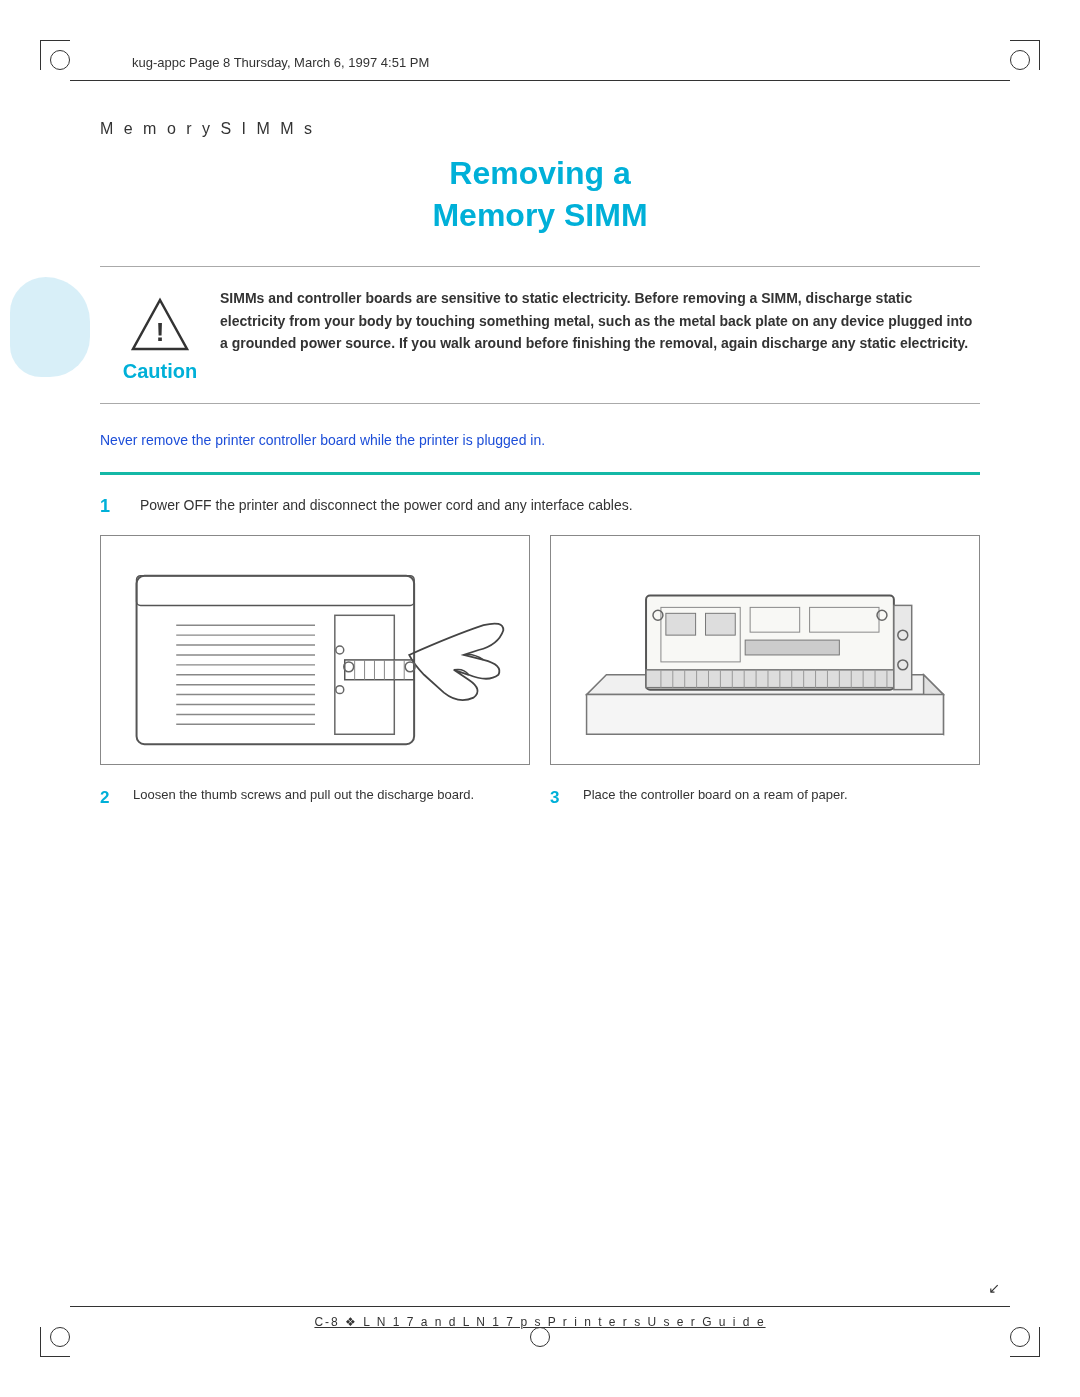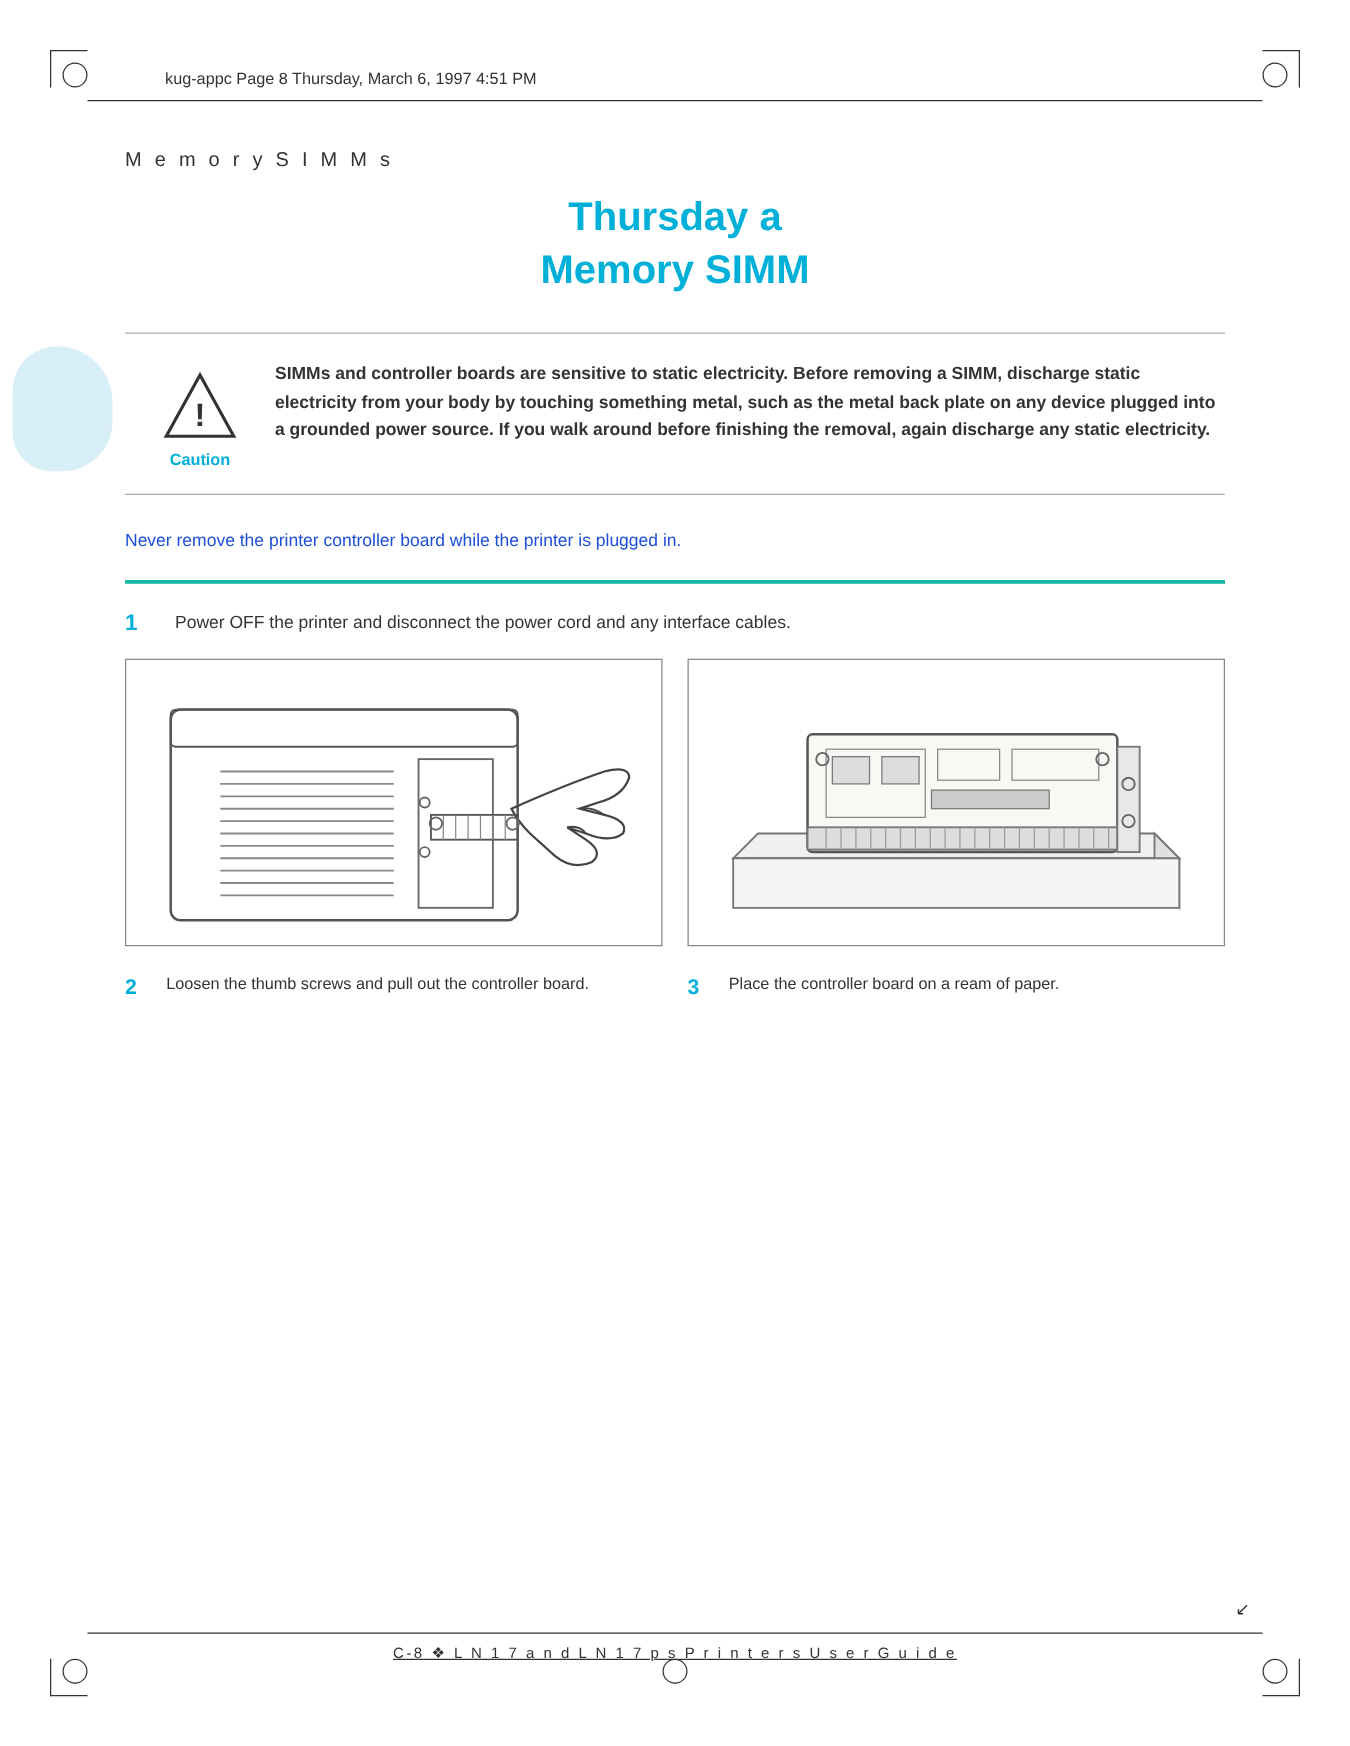--- a/index.html
+++ b/index.html
@@ -171,21 +171,21 @@
       position: relative;
       margin-bottom: 8px;
     }
 
     .caution-triangle svg {
       width: 60px;
       height: 55px;
     }
 
     .caution-label {
-      font-size: 13px;
+      font-size: 20px;
       font-family: Arial, sans-serif;
       color: #00b0d8;
       font-weight: bold;
     }
 
     .caution-text {
       flex: 1;
       font-size: 14px;
       font-family: Arial, sans-serif;
       line-height: 1.6;
@@ -297,21 +297,21 @@
 <div class="footer-rule"></div>
 <div class="footer-text">C-8  ❖   L N 1 7  a n d  L N 1 7 p s  P r i n t e r s  U s e r  G u i d e</div>
 
 <div class="corner-arrow">↙</div>
 
 <div class="content">
 
   <div class="section-label">M e m o r y   S I M M s</div>
 
   <div class="page-title">
-    <span>Thursday a</span><br>
+    <span>Removing a</span><br>
     <span>Memory SIMM</span>
   </div>
 
   <div class="caution-section">
     <div class="blue-blob"></div>
 
     <div class="caution-icon-area">
       <div class="caution-triangle">
         <svg viewBox="0 0 60 55" xmlns="http://www.w3.org/2000/svg">
           <polygon points="30,3 57,52 3,52" fill="none" stroke="#333" stroke-width="2.5"></polygon>
@@ -421,21 +421,21 @@
         <rect x="330" y="70" width="18" height="85" fill="#e8e8e8" stroke="#777" stroke-width="1.5"></rect>
         <circle cx="339" cy="100" r="5" fill="none" stroke="#666" stroke-width="1.5"></circle>
         <circle cx="339" cy="130" r="5" fill="none" stroke="#666" stroke-width="1.5"></circle>
       </svg>
     </div>
   </div>
 
   <div class="captions-row">
     <div class="caption">
       <span class="caption-number">2</span>
-      <span>Loosen the thumb screws and pull out the controller board.</span>
+      <span>Loosen the thumb screws and pull out the discharge board.</span>
     </div>
     <div class="caption">
       <span class="caption-number">3</span>
       <span>Place the controller board on a ream of paper.</span>
     </div>
   </div>
 
 </div>
 
 </body></html>

